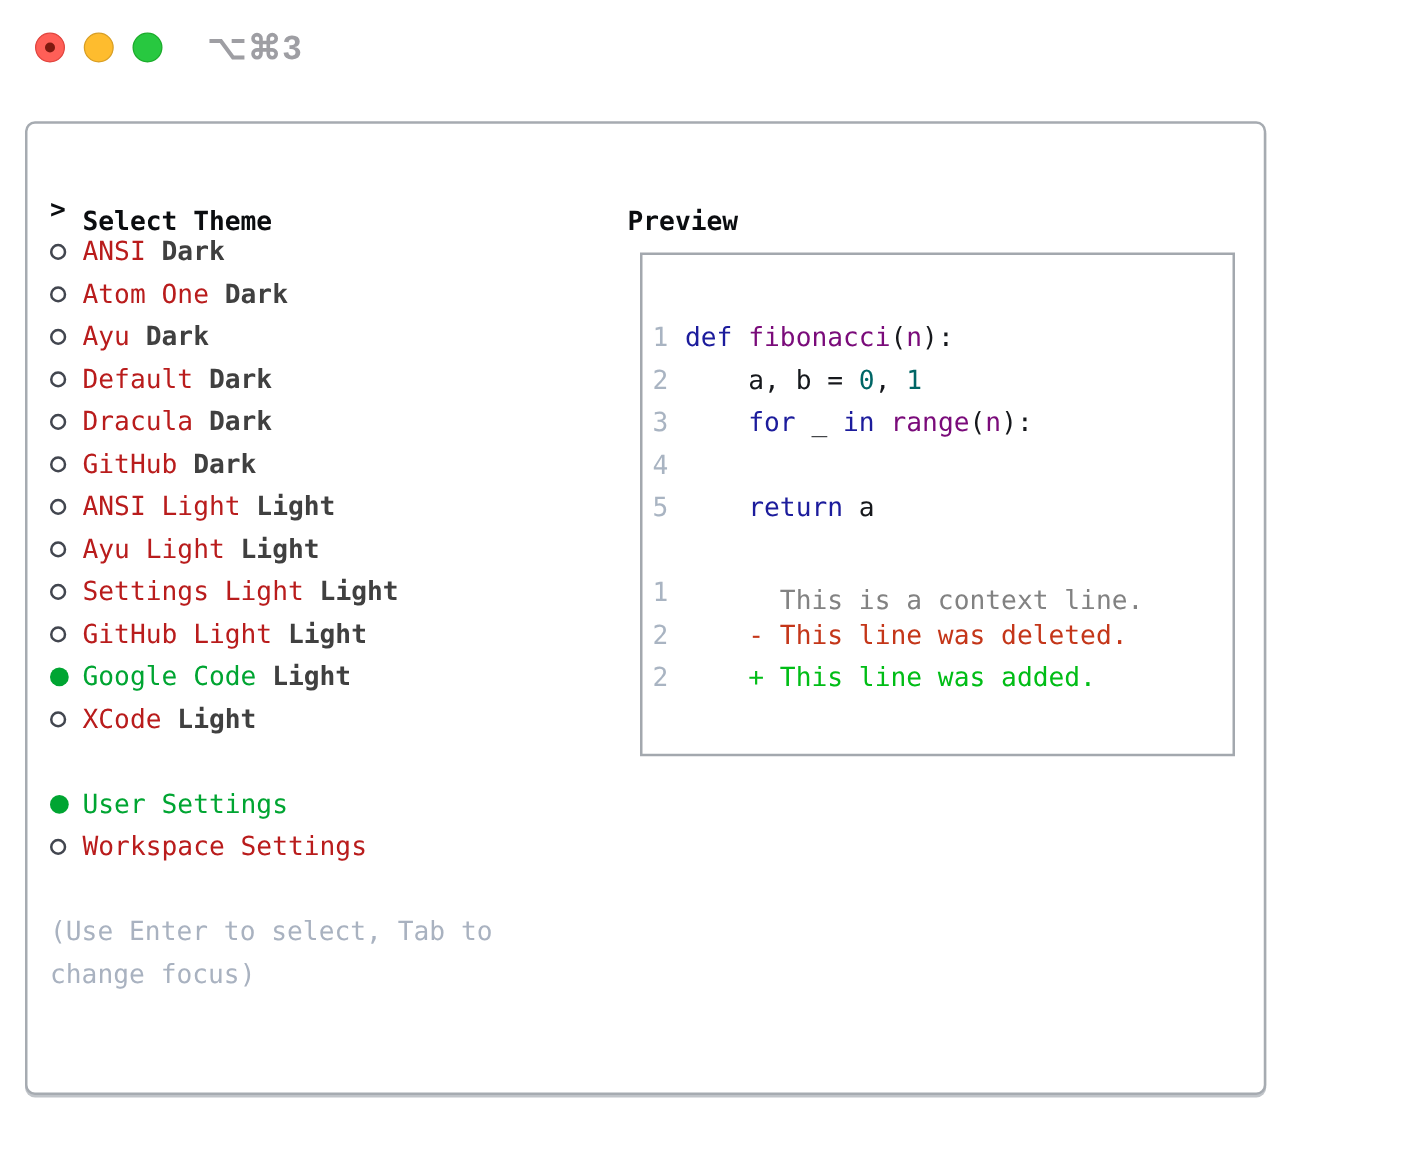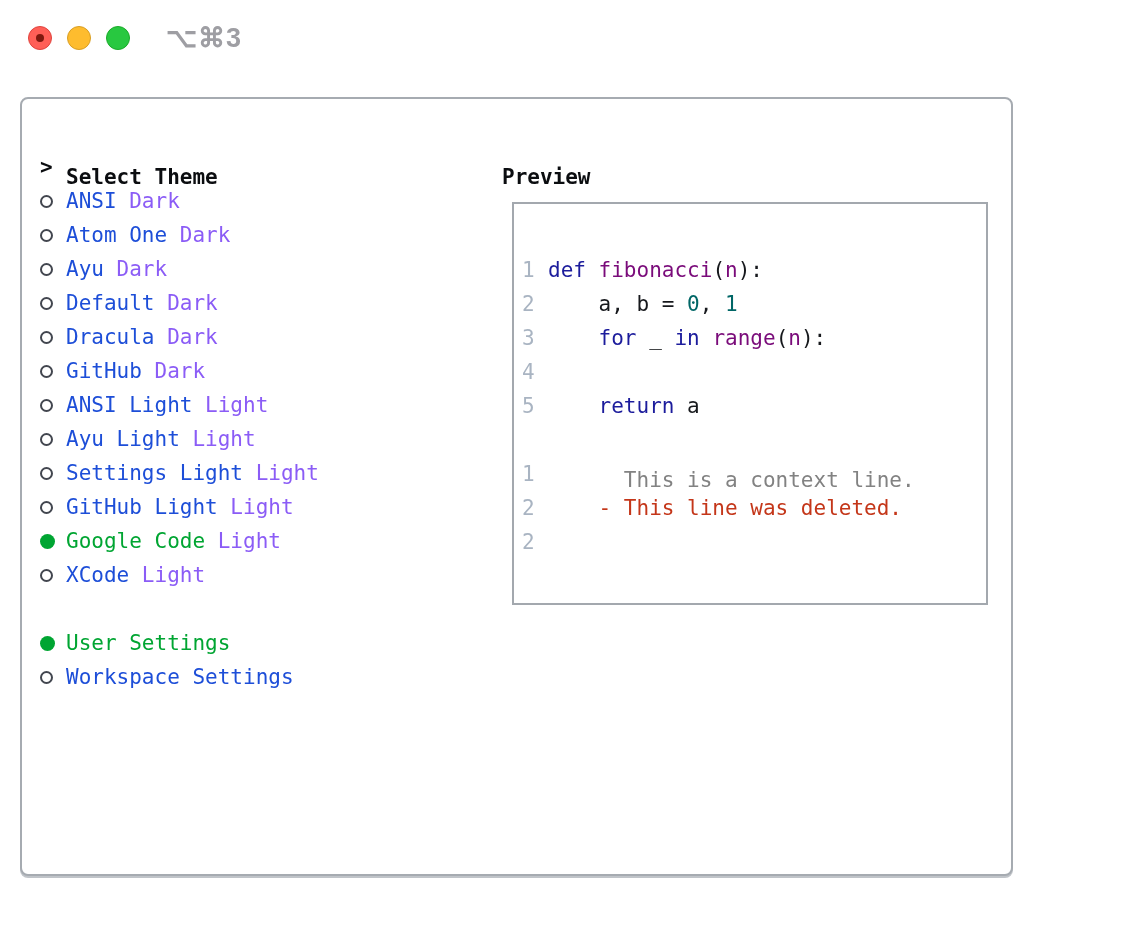--- a/index.html
+++ b/index.html
@@ -30,23 +30,23 @@
     background:#ffffff;box-shadow:0 2px 0 rgba(140,148,156,.55);
   }
 
   .row{height:34px;display:flex;align-items:center;font-size:21px;color:#333945;white-space:pre;}
   .icon-box{flex:0 0 26px;width:26px;display:flex;align-items:center;}
   .ring{width:13px;height:13px;border:2px solid #42464f;border-radius:50%;box-sizing:border-box;}
   .dot{width:15px;height:15px;background:#00a532;border-radius:50%;}
   .caret{font-weight:700;color:#0b0d10;}
   .hdr{font-weight:700;color:#0b0d10;margin-top:19px;}
   .applyhdr{color:#111418;}
-  .nm{color:#1d4ed8;}
+  .nm{color:#b91c1c;}
   .row.sel .nm{color:#00a532;}
-  .sfx{color:#8b5cf6;white-space:pre;}
+  .sfx{color:#404040;white-space:pre;font-weight:bold;}
   .gap{height:34px;}
 
   .left{position:absolute;left:18px;top:51px;}
   .help{
     width:436px;font-size:21px;line-height:34px;color:#a9b2c0;
   }
 
   .preview-label{position:absolute;left:480px;top:51px;}
   .pbox{
     position:absolute;left:490px;top:103px;width:476px;height:403px;
@@ -103,34 +103,35 @@
       <div class="gap"></div>
 
 
       <div id="apply-list">
           <div class="row sel"><span class="icon-box"><span class="dot"></span></span><span class="nm">User Settings</span></div>
           <div class="row"><span class="icon-box"><span class="ring"></span></span><span class="nm">Workspace Settings</span></div>
         </div>
 
       <div class="gap"></div>
 
+      <div class="help">(Use Enter to select, Tab to change focus)</div>
     </div>
 
     <div class="row preview-label">
       <span class="hdr">Preview</span>
     </div>
 
     <div class="pbox">
       <div id="code">
           <div class="cl"><span class="ln">1</span><span class="c-kw">def </span><span class="c-fn">fibonacci</span><span class="c-pl">(</span><span class="c-fn">n</span><span class="c-pl">):</span></div>
           <div class="cl"><span class="ln">2</span><span class="c-pl">    a, b = </span><span class="c-lit">0</span><span class="c-pl">, </span><span class="c-lit">1</span></div>
           <div class="cl"><span class="ln">3</span><span class="c-pl">    </span><span class="c-kw">for</span><span class="c-pl"> _ </span><span class="c-kw">in</span><span class="c-pl"> </span><span class="c-fn">range</span><span class="c-pl">(</span><span class="c-fn">n</span><span class="c-pl">):</span></div>
           <div class="cl"><span class="ln">4</span></div>
           <div class="cl"><span class="ln">5</span><span class="c-pl">    </span><span class="c-kw">return</span><span class="c-pl"> a</span></div>
           <div class="cl"><span class="ln"></span></div>
           <div class="cl"><span class="ln">1</span><span class="c-ctx">      This is a context line.</span></div>
           <div class="cl"><span class="ln">2</span><span class="c-del">    - This line was deleted.</span></div>
-          <div class="cl"><span class="ln">2</span></div>
+          <div class="cl"><span class="ln">2</span><span class="c-add">    + This line was added.</span></div>
         </div>
     </div>
 
   </div>
 </div>
 
 </body></html>

